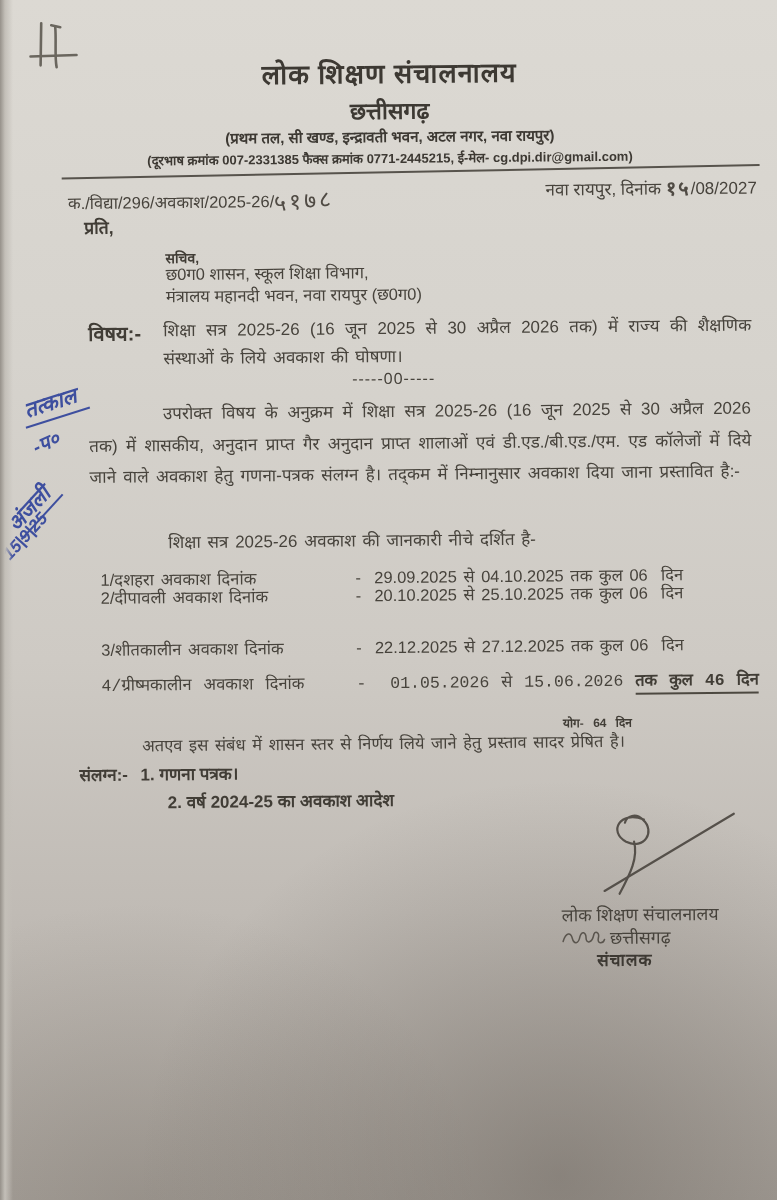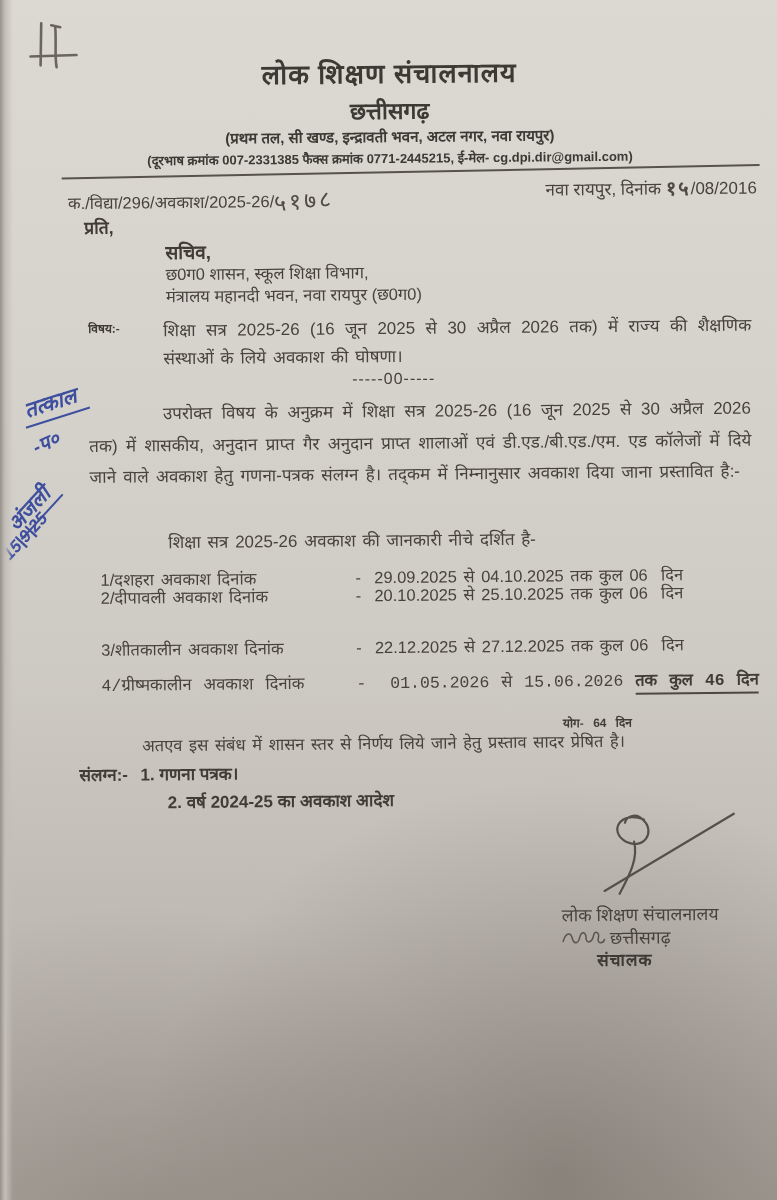--- a/index.html
+++ b/index.html
@@ -26,25 +26,25 @@
   .contact{left:0;right:0;top:149px;text-align:center;font-size:13px;}
   .rule{left:60px;width:698px;top:171px;height:2px;background:#57534c;transform:rotate(-0.55deg);}
 
   .refrow{left:66px;top:181px;font-size:16.5px;white-space:nowrap;}
   .hand{font-family:"DejaVu Serif","Liberation Serif",serif;color:#504b44;}
   .ref-hand{display:inline-block;font-size:23px;letter-spacing:3px;transform:rotate(-4deg) translateY(2px);}
   .daterow{right:22px;top:176px;font-size:17px;white-space:nowrap;}
   .date-hand{display:inline-block;font-size:20px;letter-spacing:2px;transform:translateY(1px);font-weight:bold;}
 
   .prati{left:82px;top:212px;font-size:17.5px;}
-  .rcpt1{left:163px;top:237px;font-size:19px;}
+  .rcpt1{left:163px;top:246px;font-size:14px;}
   .rcpt2{left:163px;top:260px;font-size:16.5px;}
   .rcpt3{left:163px;top:282px;font-size:16.5px;}
 
-  .sublabel{left:85px;top:317px;font-size:12px;}
+  .sublabel{left:85px;top:317px;font-size:20px;}
   .subtext{left:160px;top:315px;width:588px;font-size:17px;line-height:28px;text-align:justify;word-spacing:2px;}
   .sep{left:300px;top:370px;width:180px;text-align:center;font-size:16px;letter-spacing:1px;}
 
   .para1{left:85px;top:396px;width:662px;font-size:17px;line-height:31.5px;
          text-indent:74px;text-align:justify;word-spacing:2.5px;}
   .intro{left:163px;top:528px;font-size:17px;word-spacing:2px;}
 
   .hrow{height:35px;font-size:16.5px;word-spacing:2px;white-space:pre;}
   .hleft{position:absolute;left:95px;top:0;}
   .hright{position:absolute;left:350px;top:0;}
@@ -89,21 +89,21 @@
       </g>
     </svg>
 
     <div class="abs title b">लोक शिक्षण संचालनालय</div>
     <div class="abs subtitle b">छत्तीसगढ़</div>
     <div class="abs addr b">(प्रथम तल, सी खण्ड, इन्द्रावती भवन, अटल नगर, नवा रायपुर)</div>
     <div class="abs contact b">(दूरभाष क्रमांक 007-2331385 फैक्स क्रमांक 0771-2445215, ई-मेल- cg.dpi.dir@gmail.com)</div>
     <div class="abs rule"></div>
 
     <div class="abs refrow print"><span>क./विद्या/296/अवकाश/2025-26/</span><span class="hand ref-hand">५१७८</span></div>
-    <div class="abs daterow print"><span>नवा रायपुर, दिनांक </span><span class="hand date-hand">१५</span><span>/08/2016</span></div>
+    <div class="abs daterow print"><span>नवा रायपुर, दिनांक </span><span class="hand date-hand">१५</span><span>/08/2027</span></div>
 
     <div class="abs prati sb">प्रति,</div>
     <div class="abs rcpt1 sb">सचिव,</div>
     <div class="abs rcpt2 print">छ0ग0 शासन, स्कूल शिक्षा विभाग,</div>
     <div class="abs rcpt3 print">मंत्रालय महानदी भवन, नवा रायपुर (छ0ग0)</div>
 
     <div class="abs sublabel sb">विषय:-</div>
     <div class="abs subtext print">शिक्षा सत्र 2025-26 (16 जून 2025 से 30 अप्रैल 2026 तक) में राज्य की शैक्षणिक संस्थाओं के लिये अवकाश की घोषणा।</div>
     <div class="abs sep print">-----00-----</div>
 

